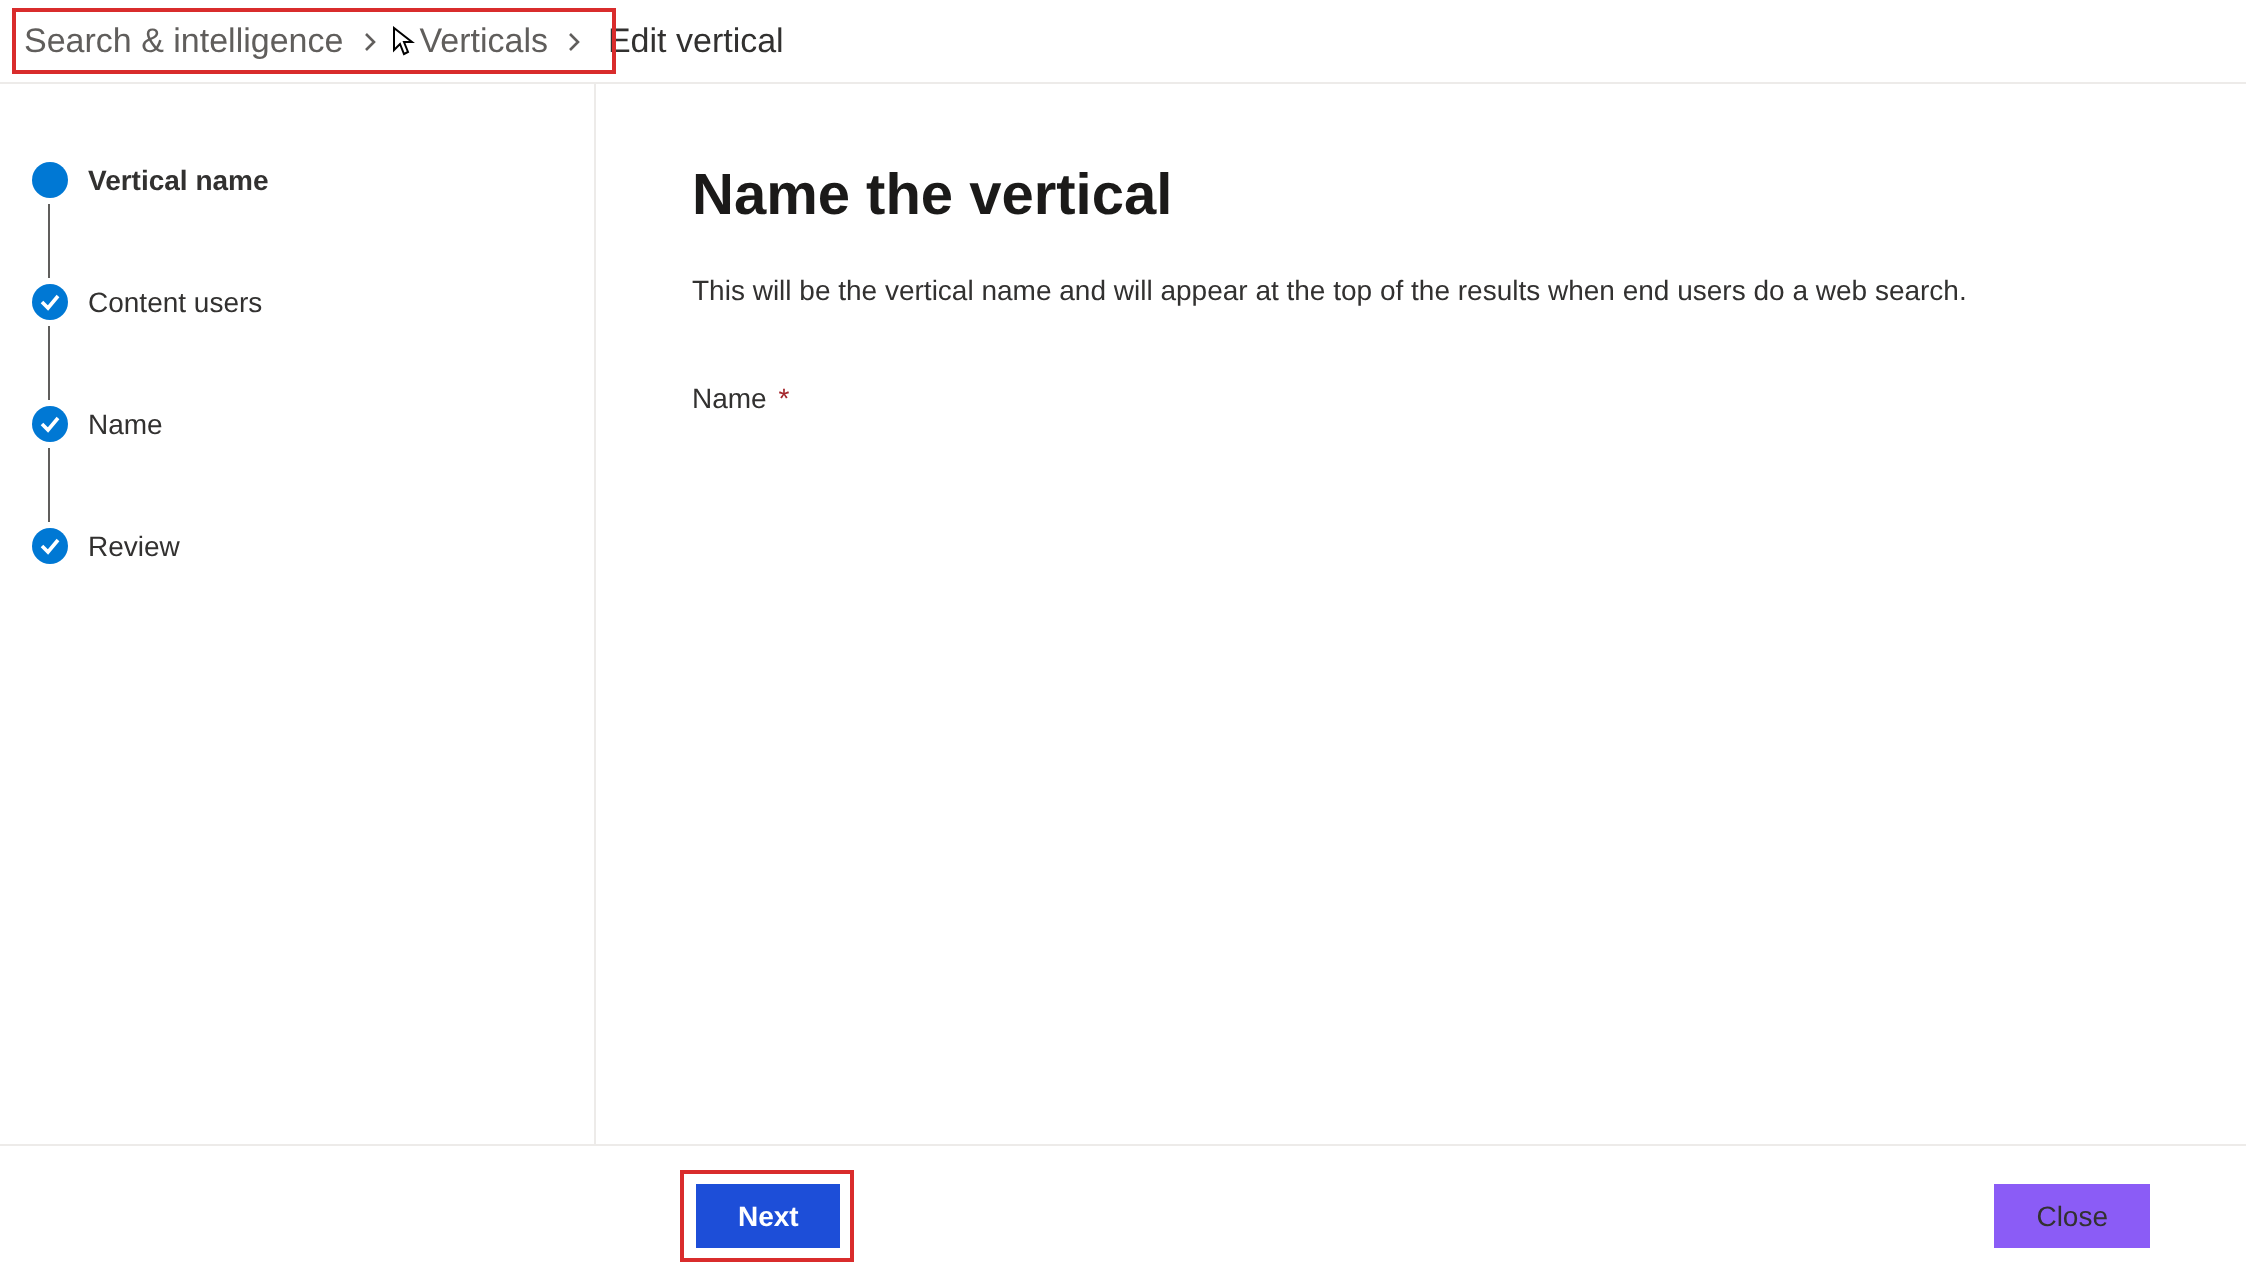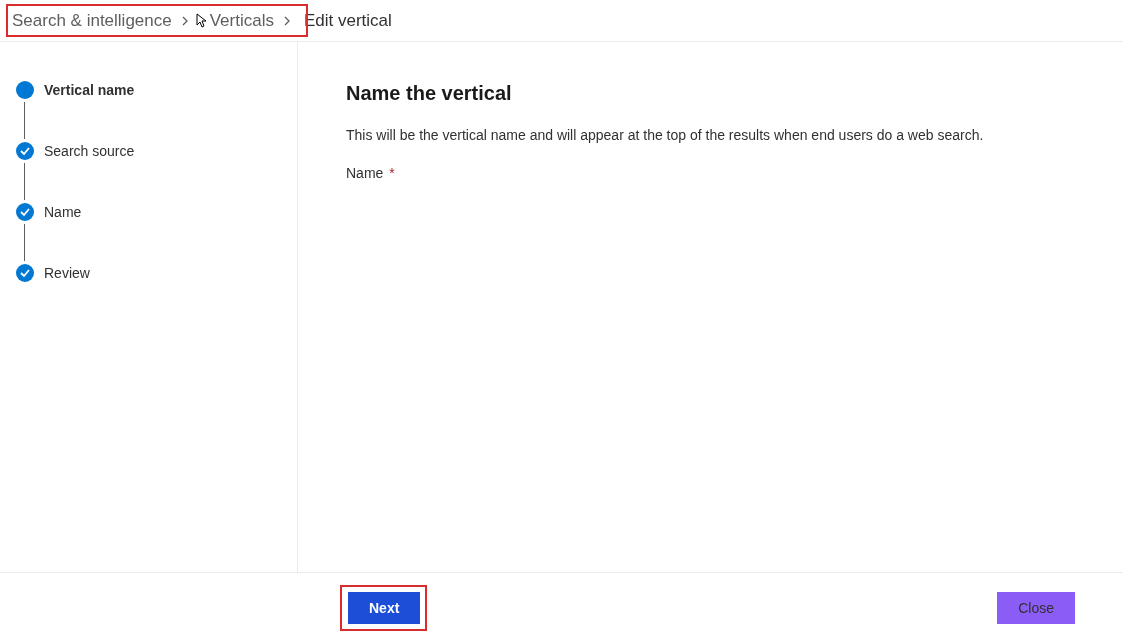--- a/index.html
+++ b/index.html
@@ -105,29 +105,29 @@
     }
     .step.current .step-label {
       font-weight: 600;
     }
     
     .main {
       flex: 1;
       padding: 40px 48px;
     }
     .main h1 {
-      font-size: 20px;
+      font-size: 29px;
       font-weight: 600;
       color: #1b1a19;
       margin-bottom: 22px;
     }
     .main .desc {
       font-size: 14px;
       color: #323130;
-      margin-bottom: 22px;
+      margin-bottom: 38px;
     }
     .field-label {
       font-size: 14px;
       color: #323130;
       margin-bottom: 15px;
     }
     .field-label .req { color: #a4262c; margin-left:2px;}
     .input-wrap {
       position: relative;
       display: inline-block;
@@ -223,21 +223,21 @@
         <span class="step-bullet bullet-current"></span>
         <span class="step-label">Vertical name</span>
         <span class="connector"></span>
       </li>
       <li class="step">
         <span class="step-bullet bullet-done">
           <svg viewBox="0 0 10 10">
               <path d="M1 5 L4 8 L9 2" stroke="#fff" stroke-width="1.8" fill="none"></path>
             </svg>
         </span>
-        <span class="step-label">Search source</span>
+        <span class="step-label">Content users</span>
         <span class="connector"></span>
       </li>
       <li class="step">
         <span class="step-bullet bullet-done">
           <svg viewBox="0 0 10 10">
               <path d="M1 5 L4 8 L9 2" stroke="#fff" stroke-width="1.8" fill="none"></path>
             </svg>
         </span>
         <span class="step-label">Name</span>
         <span class="connector"></span>

